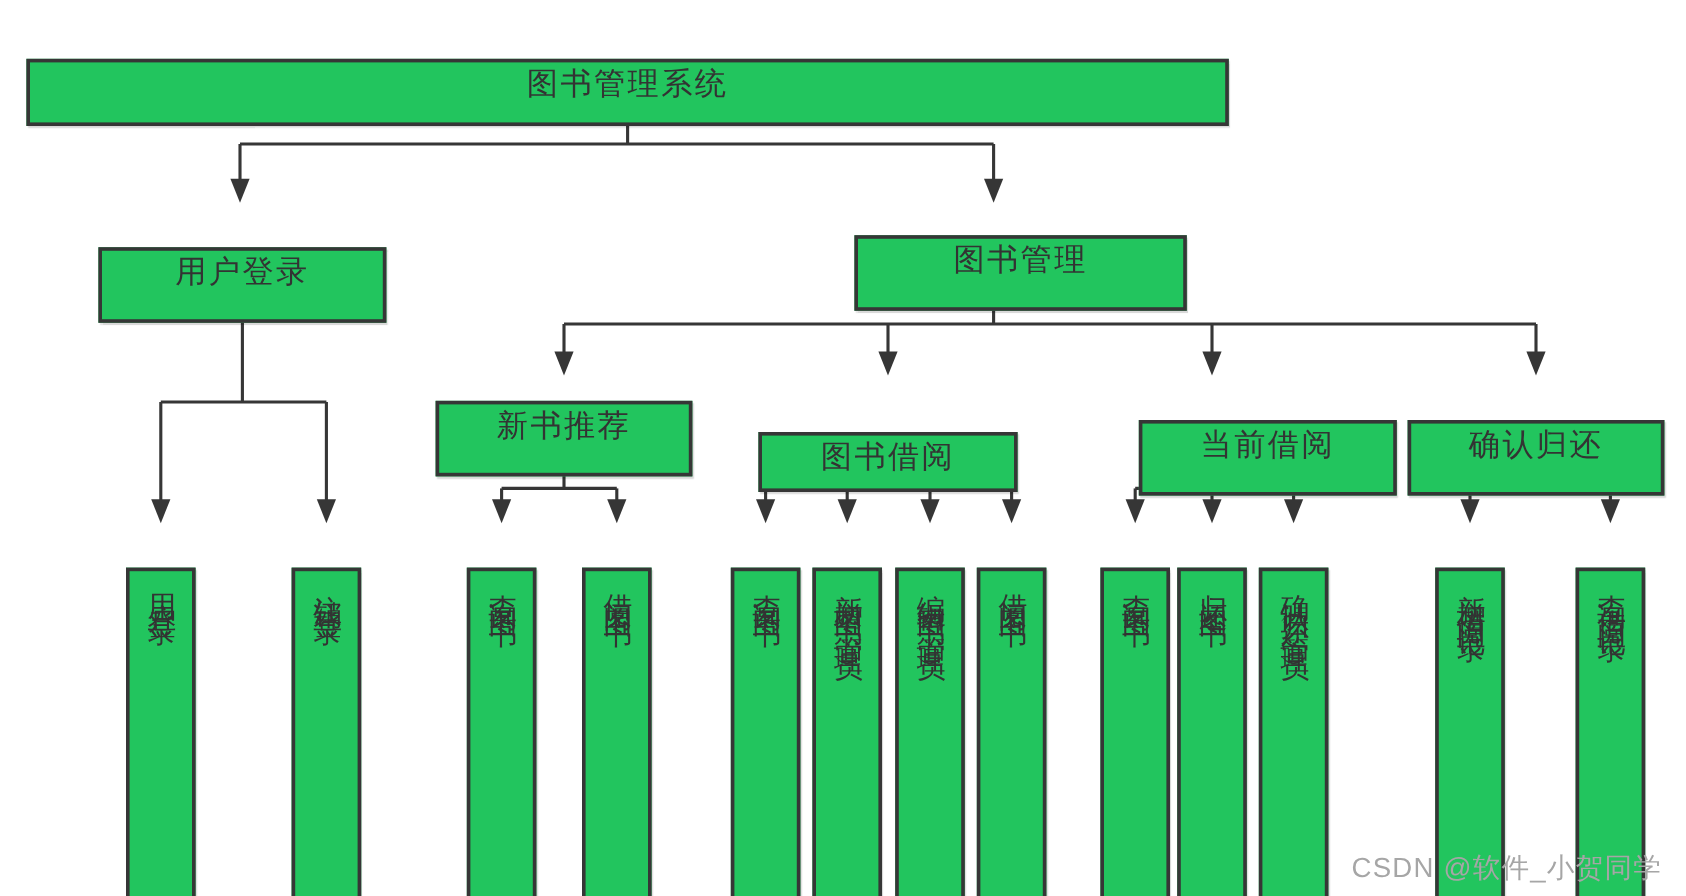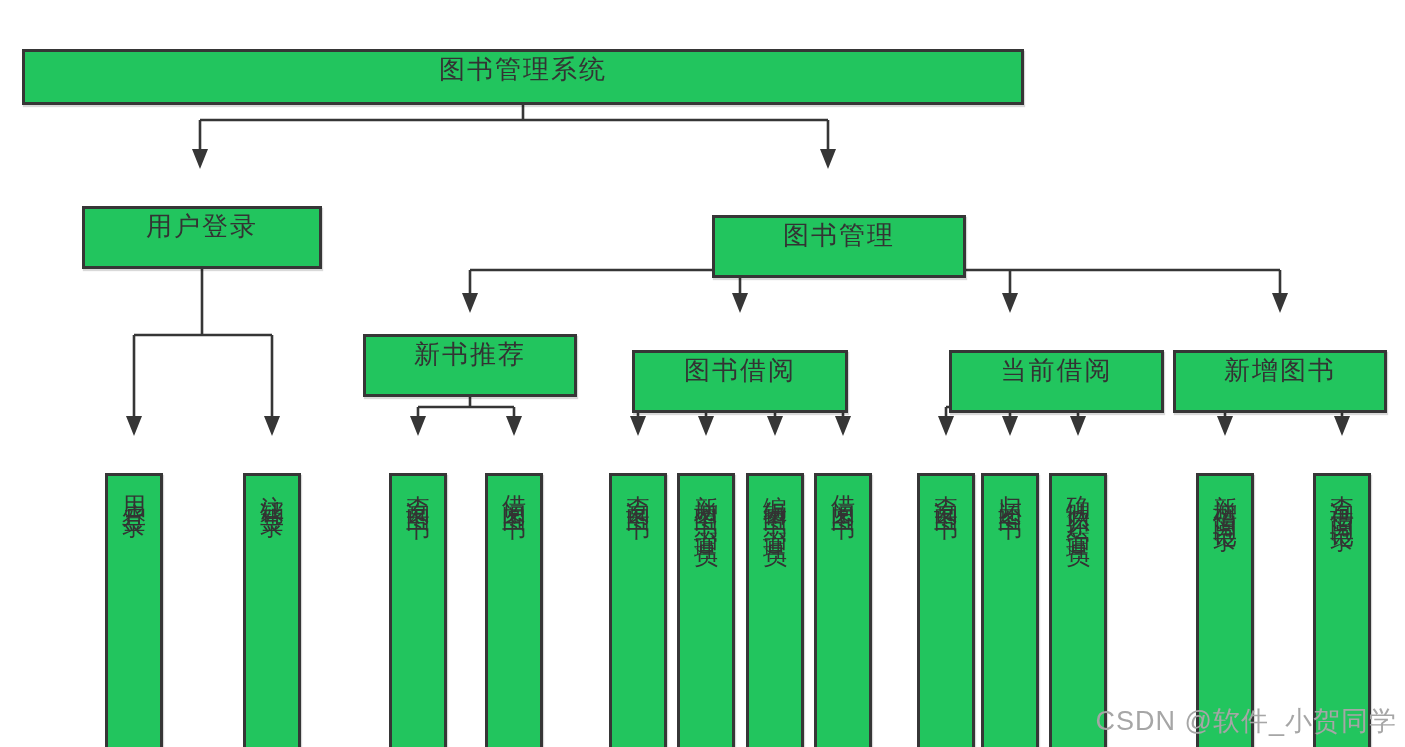--- a/index.html
+++ b/index.html
@@ -36,23 +36,23 @@
   .vbox span {
     writing-mode: vertical-rl;
     text-orientation: mixed;
     font-size: 24px;
     letter-spacing: 7px;
     line-height: 1;
     white-space: nowrap;
   }
   .watermark {
     position: absolute;
-    right: 8px;
+    right: 20px;
     bottom: 8px;
-    font-size: 27px;
+    font-size: 23px;
     color: #a6a6a6;
     letter-spacing: 1px;
     z-index: 3;
     white-space: nowrap;
   }
 </style>
 </head>
 <body>
 
 <div class="canvas">
@@ -133,35 +133,35 @@
     </g>
   </svg>
 
   <div class="node hbox" style="left:22px; top:13px; width:1002px; height:56px;">
     <span>图书管理系统</span>
   </div>
 
   <div class="node hbox" style="left:82px; top:170px; width:240px; height:63px;">
     <span>用户登录</span>
   </div>
-  <div class="node hbox" style="left:712px; top:179px; width:254px; height:63px;">
+  <div class="node hbox" style="left:712px; top:160px; width:277px; height:63px;">
     <span>图书管理</span>
   </div>
 
   <div class="node hbox" style="left:363px; top:298px; width:214px; height:63px;">
     <span>新书推荐</span>
   </div>
-  <div class="node hbox" style="left:632px; top:314px; width:216px; height:63px;">
+  <div class="node hbox" style="left:632px; top:324px; width:216px; height:50px;">
     <span>图书借阅</span>
   </div>
   <div class="node hbox" style="left:949px; top:314px; width:215px; height:63px;">
     <span>当前借阅</span>
   </div>
   <div class="node hbox" style="left:1173px; top:314px; width:214px; height:63px;">
-    <span>新增图书</span>
+    <span>确认归还</span>
   </div>
 
   <div class="node vbox" style="left:105px; top:437px; width:58px; height:300px;">
     <span>用户登录</span>
   </div>
   <div class="node vbox" style="left:243px; top:437px; width:58px; height:300px;">
     <span>注销登录</span>
   </div>
 
   <div class="node vbox" style="left:389px; top:437px; width:58px; height:300px;">

